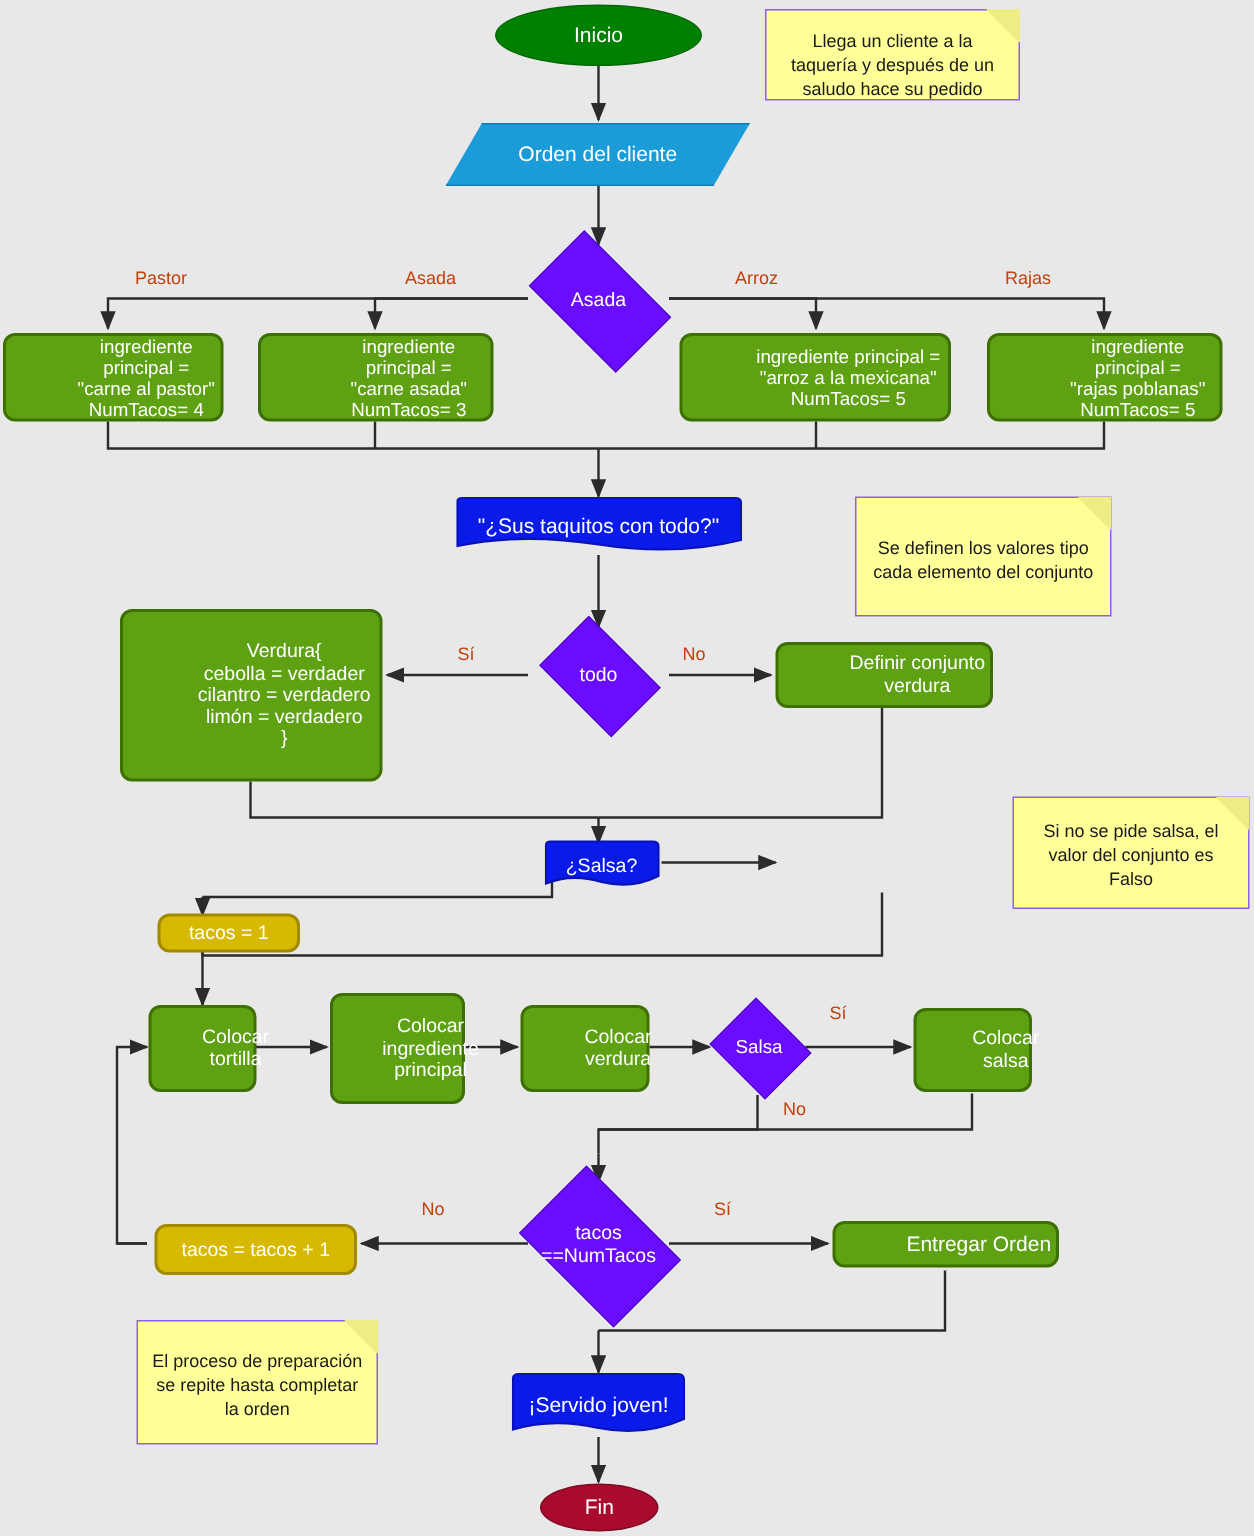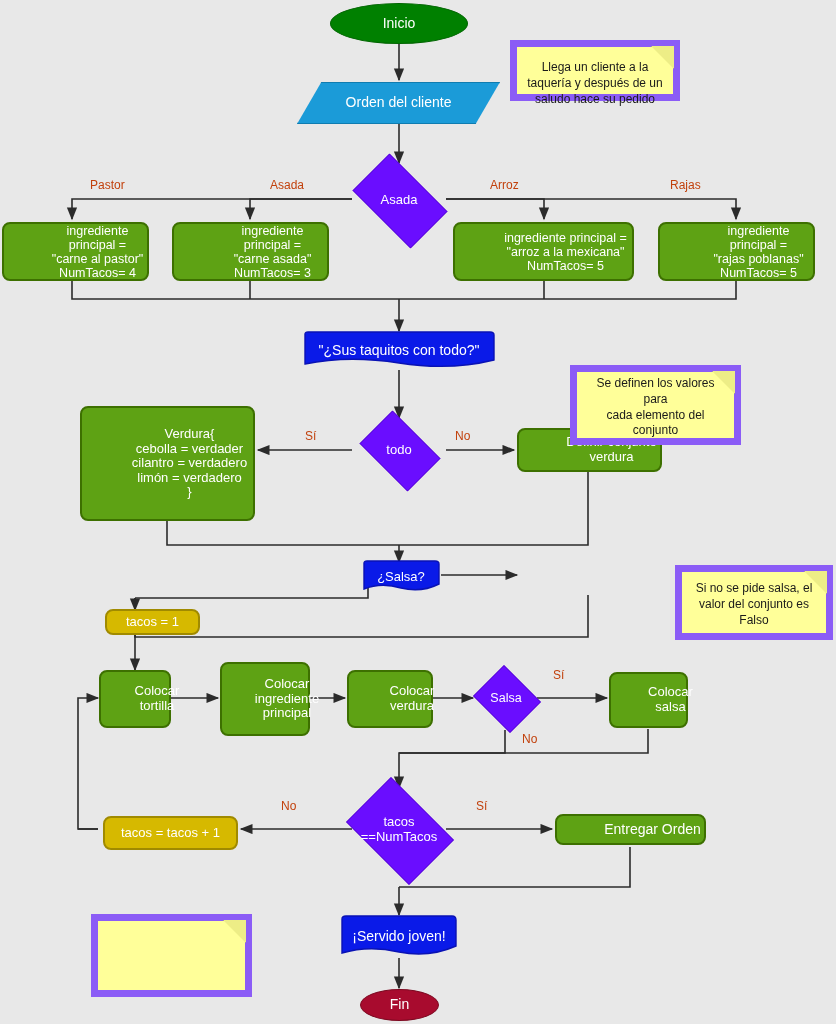--- a/index.html
+++ b/index.html
@@ -101,31 +101,30 @@
     border: none;
   }
   .docshape svg { position: absolute; left: 0; top: 0; width: 100%; height: 100%; z-index: 0; }
   .docshape .txt { position: relative; z-index: 1; }
 
   
   .note {
     position: absolute;
     box-sizing: border-box;
     background: #ffff99;
-    border: 7px solid #8b5cf6;
+    border: 1px solid #8b5cf6;
     color: #1a1a1a;
     font-size: 12px;
     line-height: 1.32;
     text-align: center;
     display: flex;
     align-items: flex-start;
     justify-content: flex-start;
     padding: 13px 9px 8px 9px;
     z-index: 3;
-    margin-top: 34px;
   }
   .note .fold {
     position: absolute;
     right: -1px;
     top: -1px;
     width: 22px;
     height: 22px;
     background: #eded86;
     border-left: 1px solid #8a8a8a;
     border-bottom: 1px solid #8a8a8a;
@@ -357,33 +356,36 @@
 
   <div class="note" style="left:510px; top:6px; width:170px; height:61px;">
     <span class="fold"></span>
     <span class="txt">Llega un cliente a la
 taquería y después de un
 saludo hace su pedido</span>
   </div>
 
   <div class="note" style="left:570px; top:331px; width:171px; height:80px; align-items:center;">
     <span class="fold"></span>
-    <span class="txt">Se definen los valores para
+    <span class="txt">Se definen los valores tipo
 cada elemento del conjunto</span>
   </div>
 
   <div class="note" style="left:675px; top:531px; width:158px; height:75px; align-items:center;">
     <span class="fold"></span>
     <span class="txt">Si no se pide salsa, el
 valor del conjunto es
 Falso</span>
   </div>
 
   <div class="note" style="left:91px; top:880px; width:161px; height:83px; align-items:center;">
     <span class="fold"></span>
+    <span class="txt">El proceso de preparación
+se repite hasta completar
+la orden</span>
   </div>
 
   <div class="elabel" style="left:90px; top:178px;">Pastor</div>
   <div class="elabel" style="left:270px; top:178px;">Asada</div>
   <div class="elabel" style="left:490px; top:178px;">Arroz</div>
   <div class="elabel" style="left:670px; top:178px;">Rajas</div>
 
   <div class="elabel" style="left:305px; top:429px;">Sí</div>
   <div class="elabel" style="left:455px; top:429px;">No</div>
 

